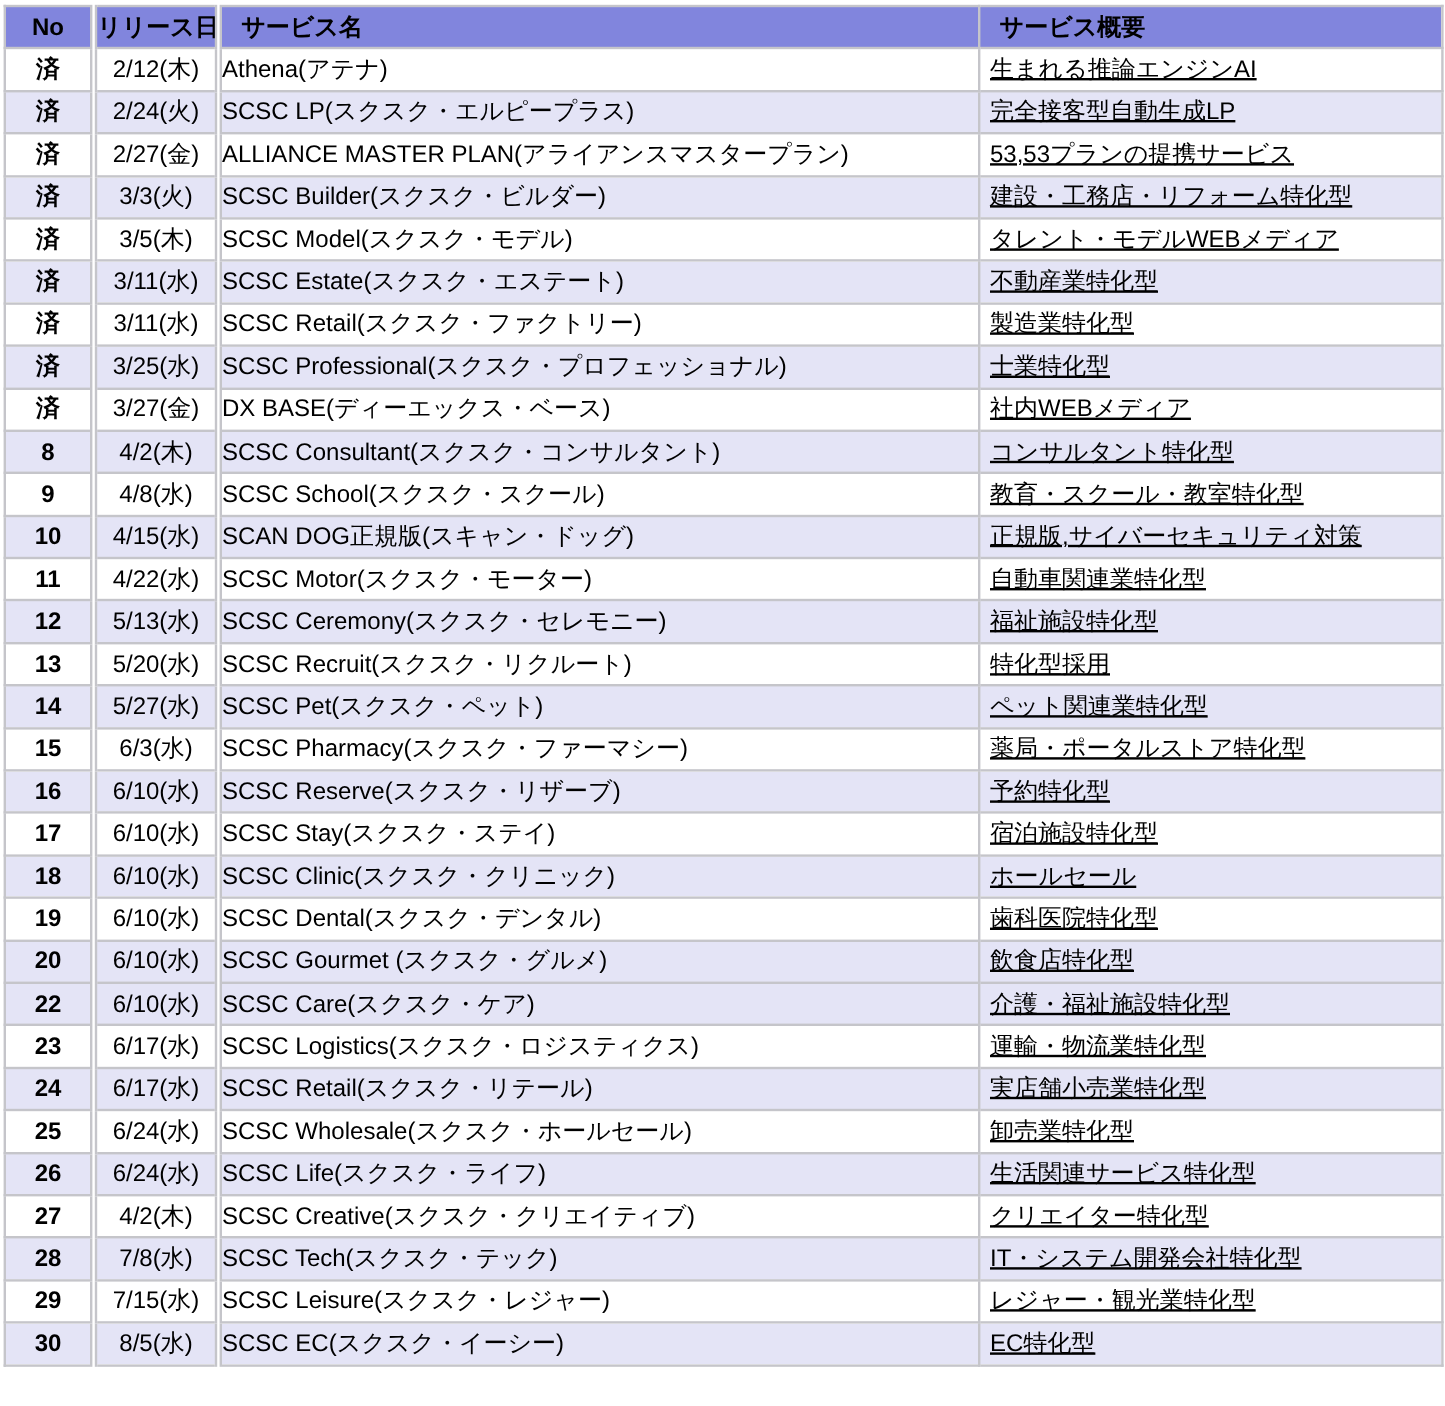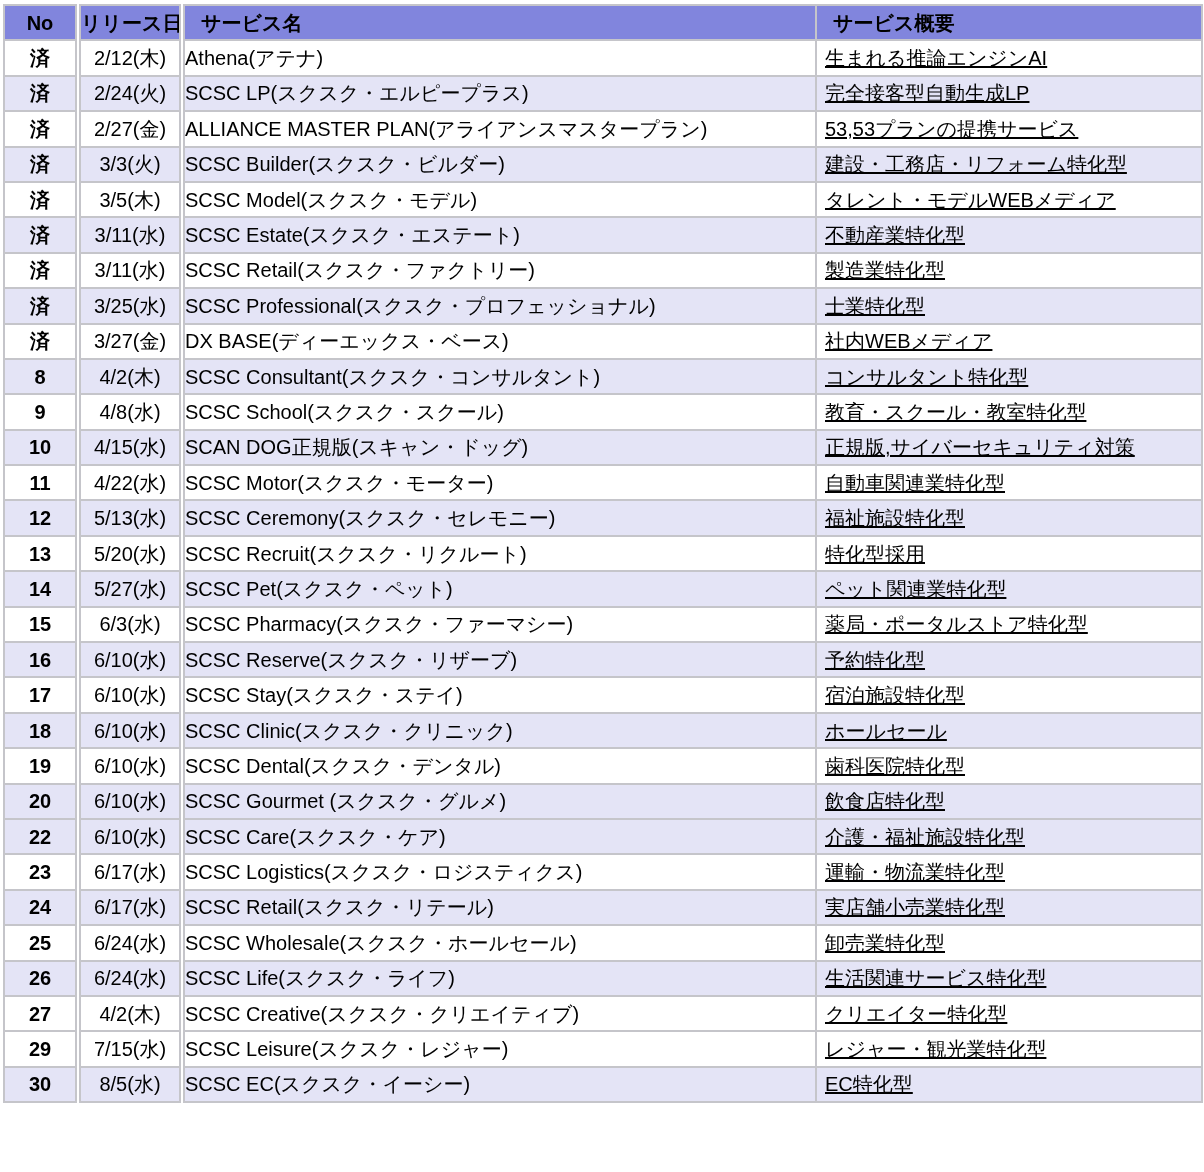--- a/index.html
+++ b/index.html
@@ -245,20 +245,26 @@
           <td class="cell-date">6/24(水)</td>
           <td class="cell-name">SCSC Life(スクスク・ライフ)</td>
           <td class="cell-overview">生活関連サービス特化型</td>
         </tr>
         <tr>
           <td class="cell-no">27</td>
           <td class="cell-date">4/2(木)</td>
           <td class="cell-name">SCSC Creative(スクスク・クリエイティブ)</td>
           <td class="cell-overview">クリエイター特化型</td>
         </tr>
+        <tr class="alt">
+          <td class="cell-no">28</td>
+          <td class="cell-date">7/8(水)</td>
+          <td class="cell-name">SCSC Tech(スクスク・テック)</td>
+          <td class="cell-overview">IT・システム開発会社特化型</td>
+        </tr>
         <tr>
           <td class="cell-no">29</td>
           <td class="cell-date">7/15(水)</td>
           <td class="cell-name">SCSC Leisure(スクスク・レジャー)</td>
           <td class="cell-overview">レジャー・観光業特化型</td>
         </tr>
         <tr class="alt">
           <td class="cell-no">30</td>
           <td class="cell-date">8/5(水)</td>
           <td class="cell-name">SCSC EC(スクスク・イーシー)</td>

